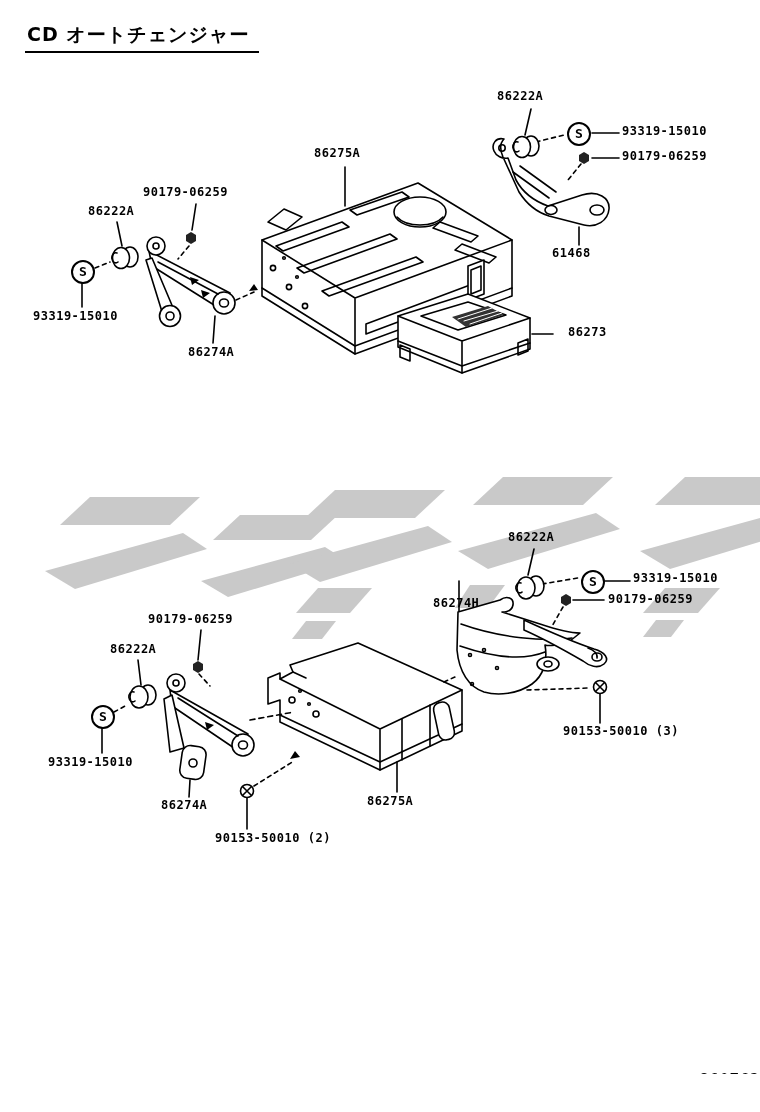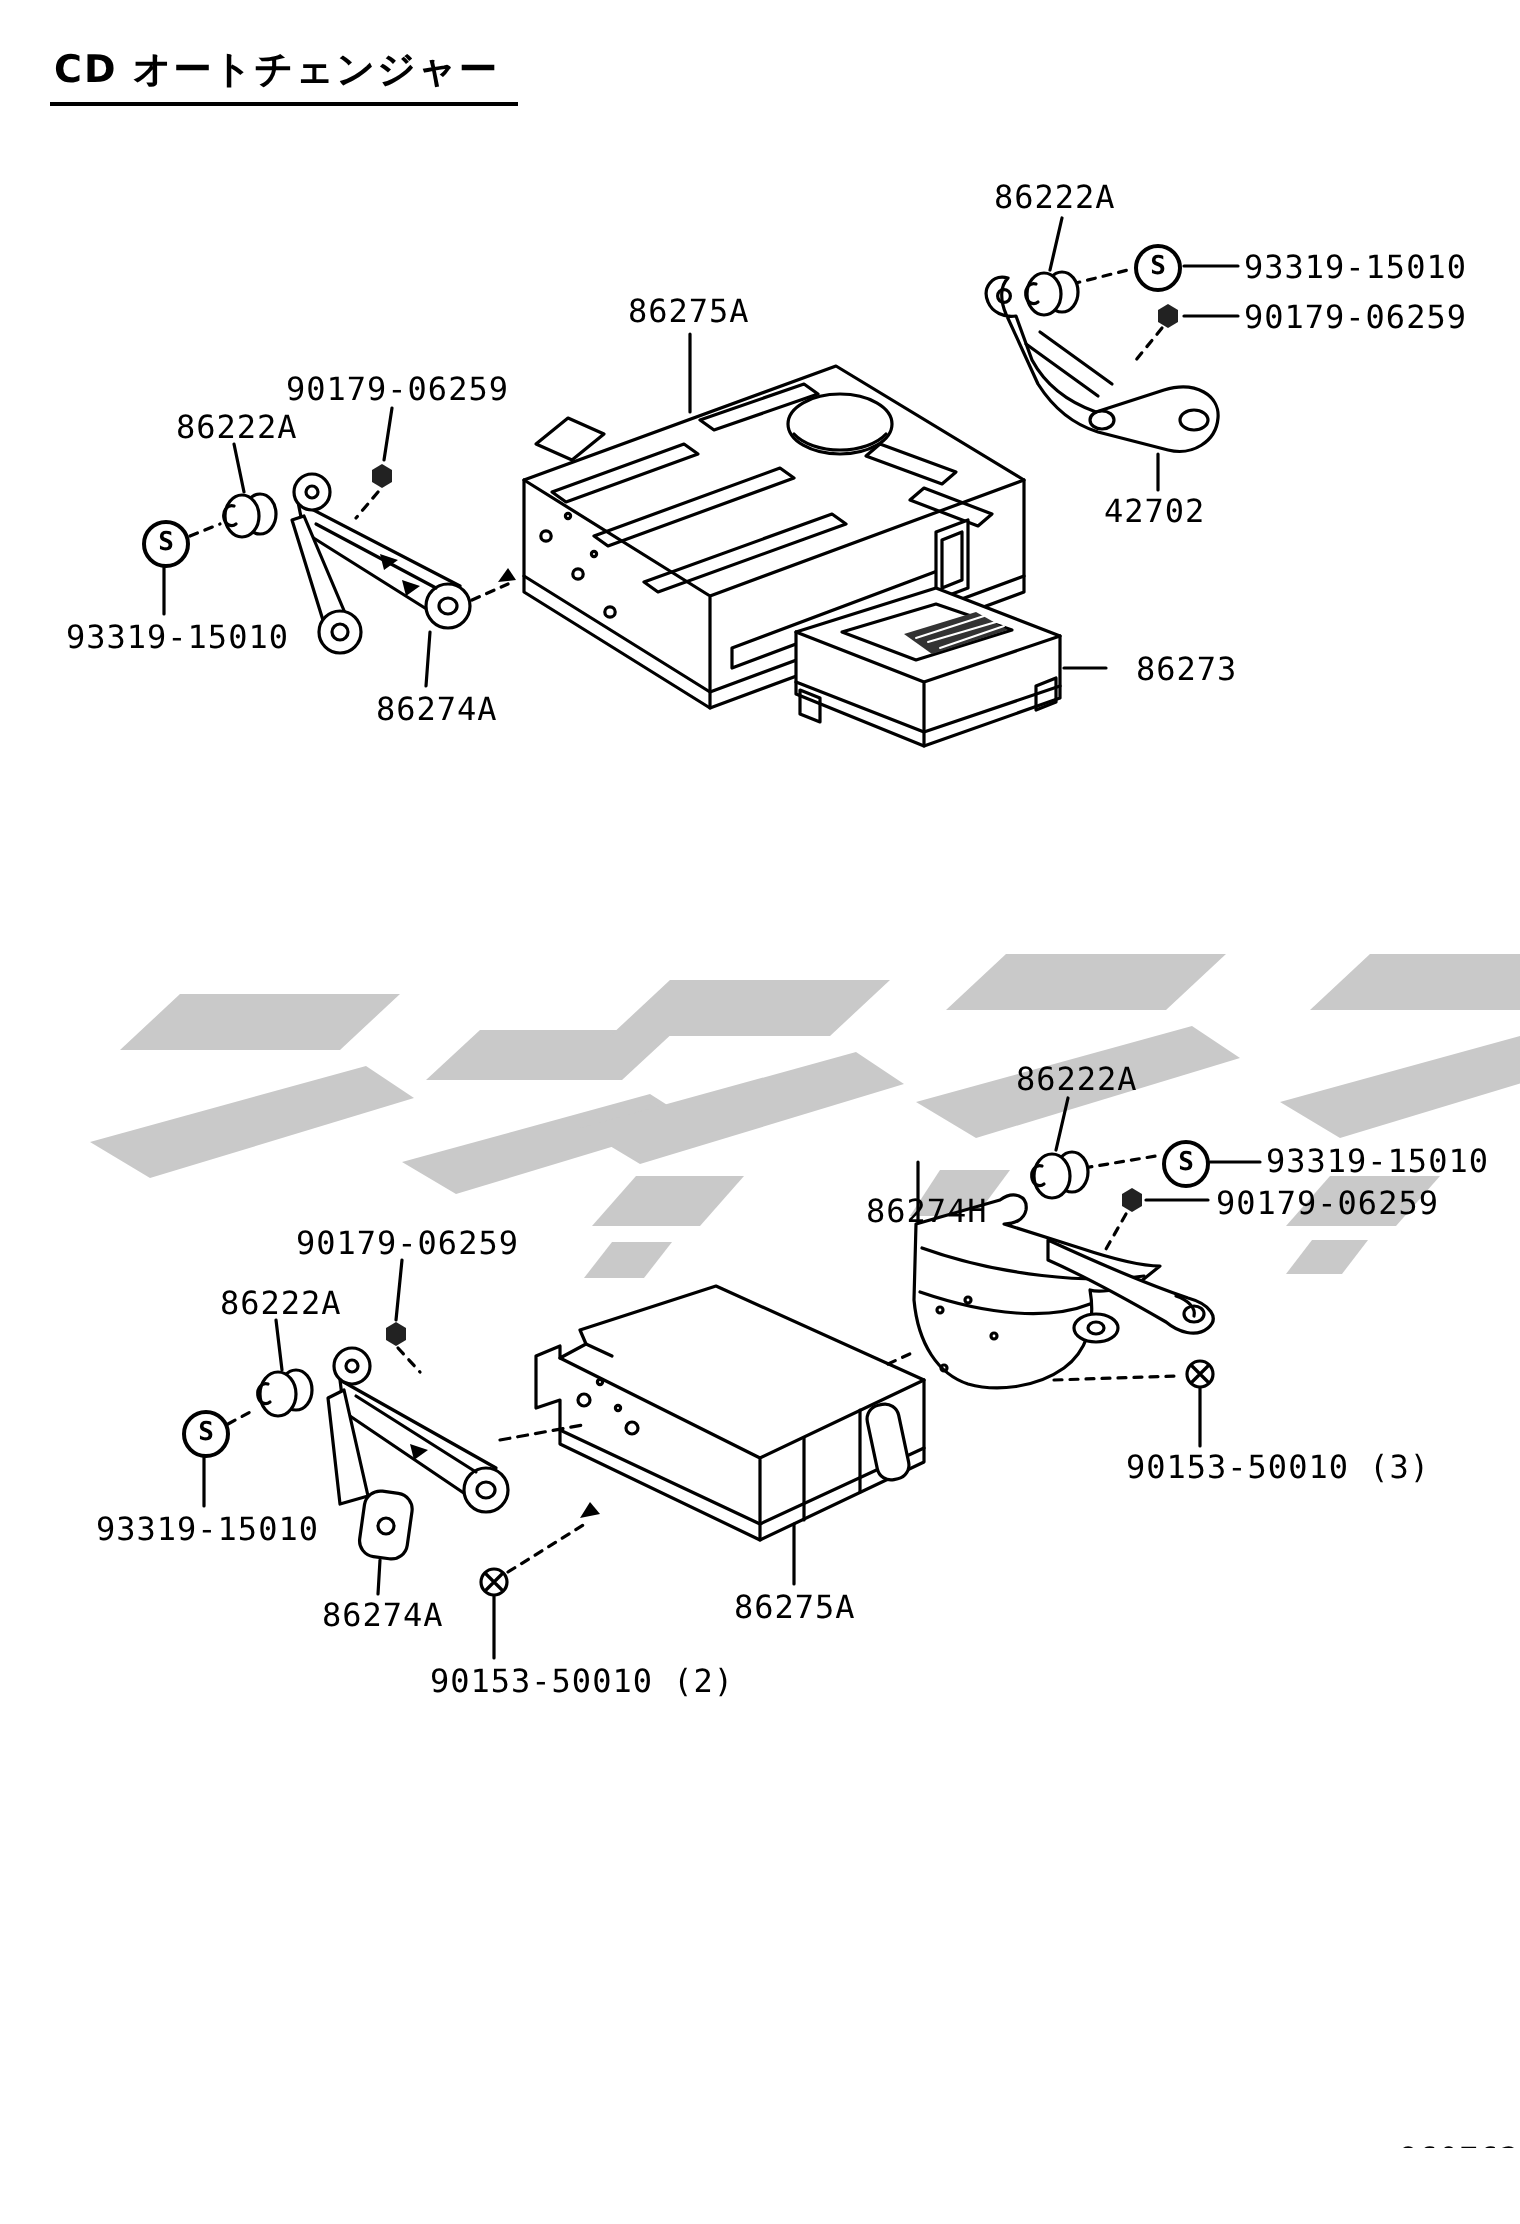--- a/index.html
+++ b/index.html
@@ -3,21 +3,21 @@
 <meta charset="utf-8">
 <style>
   html,body{margin:0;padding:0;background:#fff;}
   .canvas{position:relative;width:760px;height:1074px;background:#fff;overflow:hidden;
           font-family:"DejaVu Sans",sans-serif;color:#000;}
   .art{position:absolute;left:0;top:0;}
   .section-title{position:absolute;font-family:"DejaVu Sans",sans-serif;font-weight:bold;
           font-size:19px;letter-spacing:1px;white-space:nowrap;border-bottom:2.5px solid #000;
           padding:0 10px 3px 2px;}
   .part-label{position:absolute;font-family:"DejaVu Sans Mono","Liberation Mono",monospace;
-          font-weight:normal;font-size:16px;letter-spacing:0.5px;white-space:nowrap;}
+          font-weight:bold;font-size:12px;letter-spacing:0.5px;white-space:nowrap;}
   .s-marker{position:absolute;width:20px;height:20px;border:2px solid #000;border-radius:50%;
           font-family:"DejaVu Sans Mono",monospace;font-weight:bold;font-size:13px;
           line-height:20px;text-align:center;}
   .page-code{position:absolute;right:0px;top:1070px;font-family:"DejaVu Sans Mono","Liberation Mono",monospace;
           font-weight:normal;font-size:16px;letter-spacing:0.5px;}
 </style>
 </head>
 <body>
 
 <div class="canvas">
@@ -227,21 +227,21 @@
   <div class="part-label" style="left:497px;top:89px;">86222A</div>
   <div class="s-marker" style="left:567px;top:122px;">S</div>
   <div class="part-label" style="left:622px;top:124px;">93319-15010</div>
   <div class="part-label" style="left:622px;top:149px;">90179-06259</div>
   <div class="part-label" style="left:314px;top:146px;">86275A</div>
   <div class="part-label" style="left:143px;top:185px;">90179-06259</div>
   <div class="part-label" style="left:88px;top:204px;">86222A</div>
   <div class="s-marker" style="left:71px;top:260px;">S</div>
   <div class="part-label" style="left:33px;top:309px;">93319-15010</div>
   <div class="part-label" style="left:188px;top:345px;">86274A</div>
-  <div class="part-label" style="left:552px;top:246px;">42702</div>
+  <div class="part-label" style="left:552px;top:246px;">61468</div>
   <div class="part-label" style="left:568px;top:325px;">86273</div>
 
 
   <div class="part-label" style="left:508px;top:530px;">86222A</div>
   <div class="part-label" style="left:433px;top:596px;">86274H</div>
   <div class="s-marker" style="left:581px;top:570px;">S</div>
   <div class="part-label" style="left:633px;top:571px;">93319-15010</div>
   <div class="part-label" style="left:608px;top:592px;">90179-06259</div>
   <div class="part-label" style="left:148px;top:612px;">90179-06259</div>
   <div class="part-label" style="left:110px;top:642px;">86222A</div>

